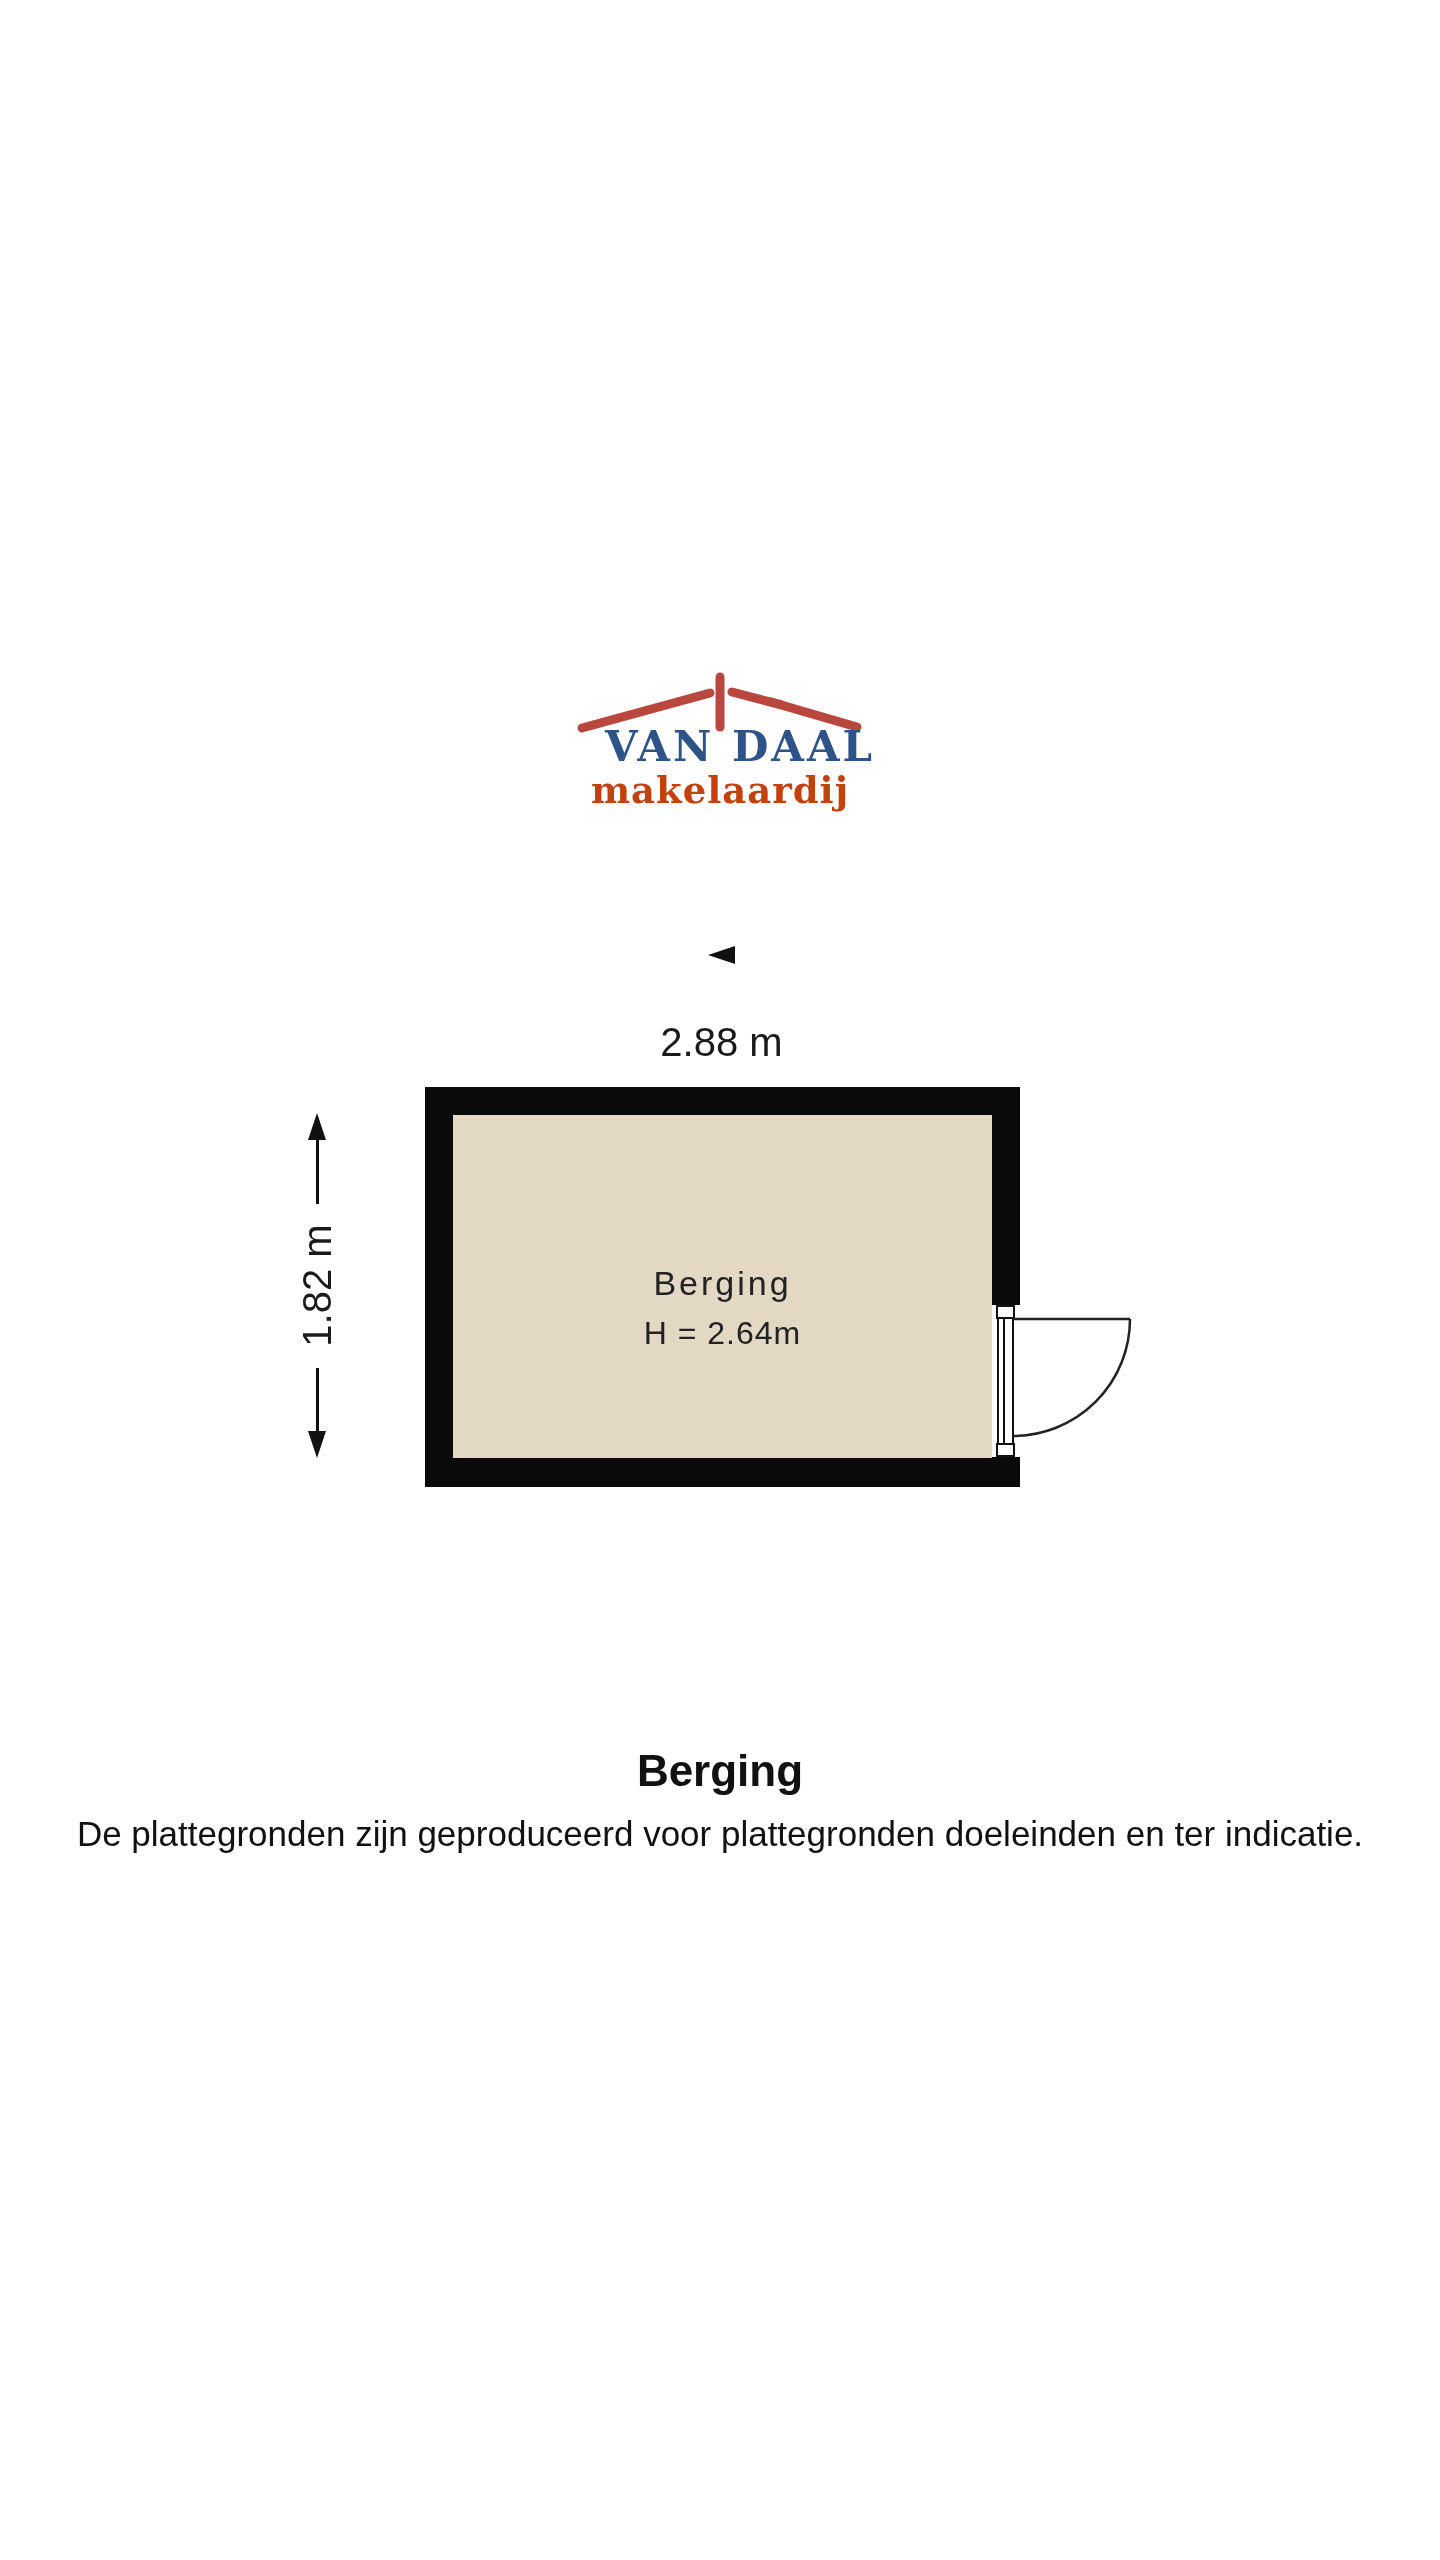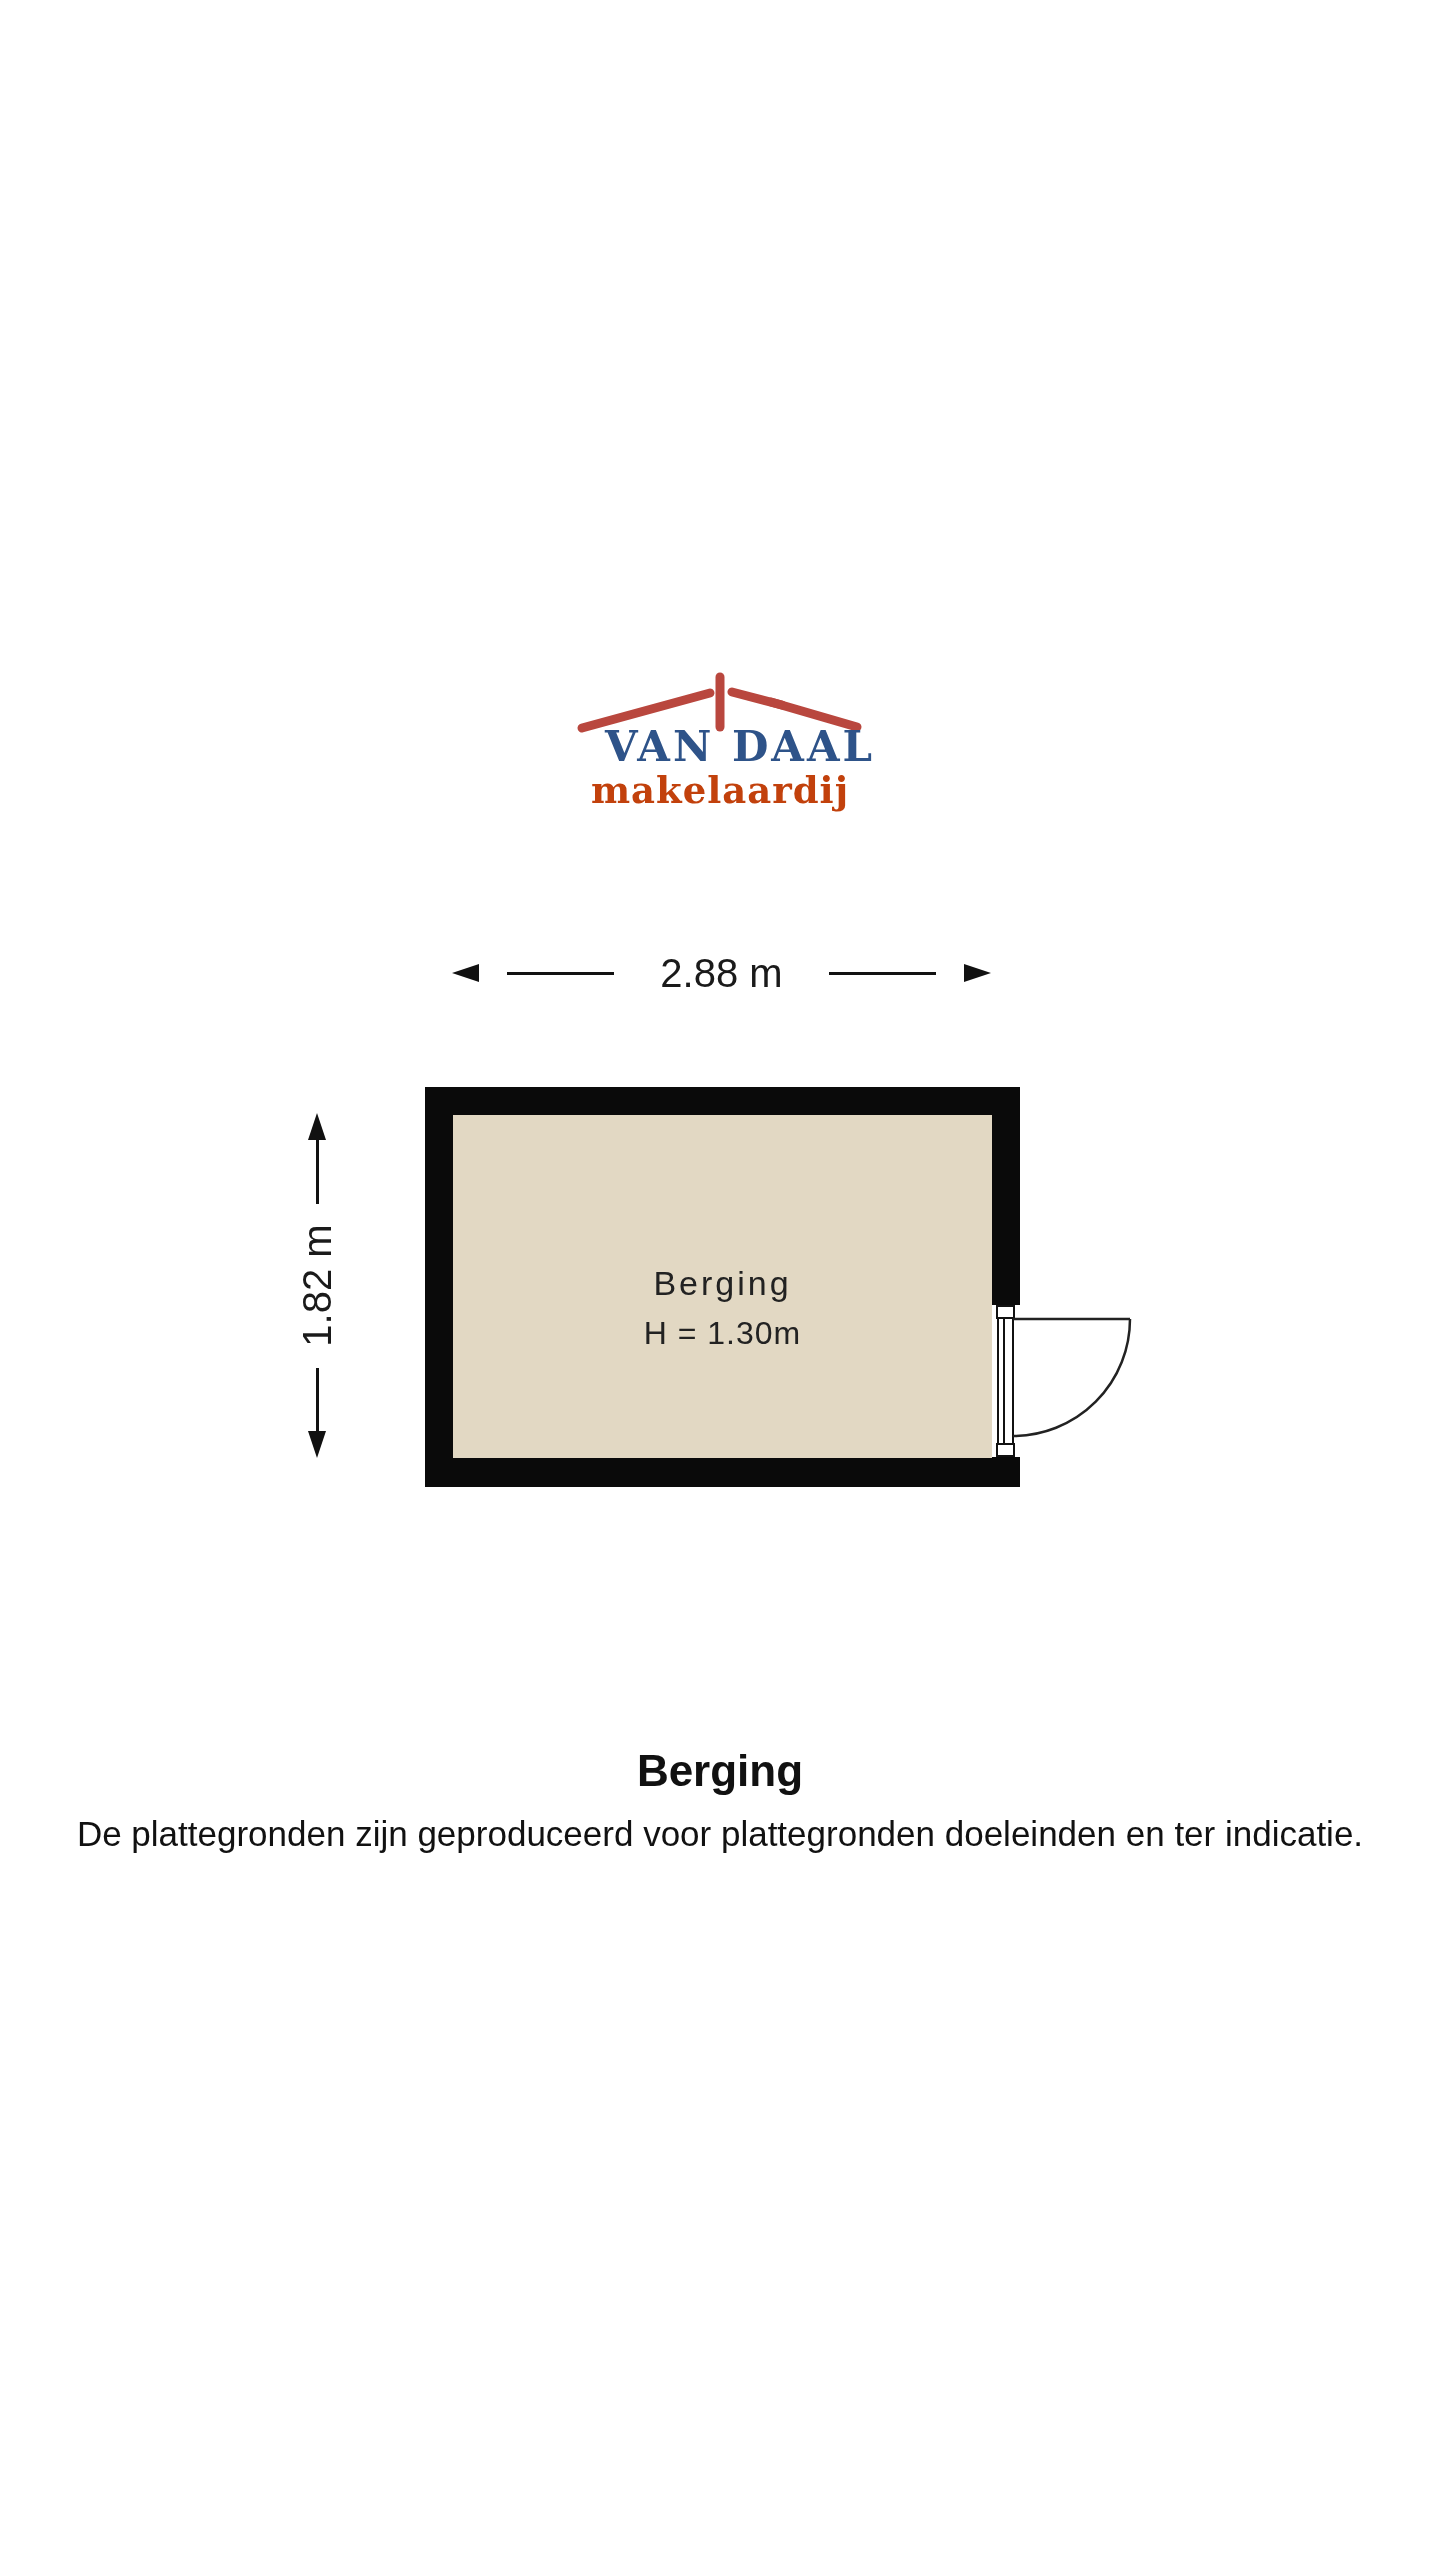--- a/index.html
+++ b/index.html
@@ -30,21 +30,21 @@
     font-family: "DejaVu Serif", serif;
     font-weight: 700;
     font-size: 37px;
     letter-spacing: 1px;
     color: #c2410c;
   }
 
   
   .dim-h {
     left: 452px; top: 946px; width: 539px; height: 54px;
-    display: flex; flex-direction: row; align-items: center; gap: 28px;
+    display: flex; flex-direction: column; align-items: center; gap: 28px;
   }
   .dim-v {
     left: 290px; top: 1113px; width: 54px; height: 345px;
     display: flex; flex-direction: column; align-items: center;
   }
   .hline { flex: 1; height: 3px; background: #111; }
   .vline { flex: 1; width: 3px; background: #111; }
   .dim-label {
     font-size: 40px; color: #1a1a1a; white-space: nowrap; padding: 0 18px;
   }
@@ -138,21 +138,21 @@
     </div>
     <div class="vline"></div>
     <div class="arr arr-down"></div>
   </div>
 
   <div class="abs room-outer"></div>
   <div class="abs room-floor"></div>
 
   <div class="abs room-text">
     <div class="room-label">Berging</div>
-    <div class="room-height-label">H = 1.30m</div>
+    <div class="room-height-label">H = 2.64m</div>
   </div>
 
   <div class="abs door-cut"></div>
   <div class="abs door-panel"></div>
   <div class="abs door-frame top"></div>
   <div class="abs door-frame bottom"></div>
   <svg class="abs door-swing-svg" width="150" height="160" viewBox="0 0 150 160">
     <g stroke="#222" stroke-width="2.5" fill="none">
       <line x1="13" y1="19" x2="130" y2="19"></line>
       <path d="M 130 19 A 117 117 0 0 1 13 136"></path>

